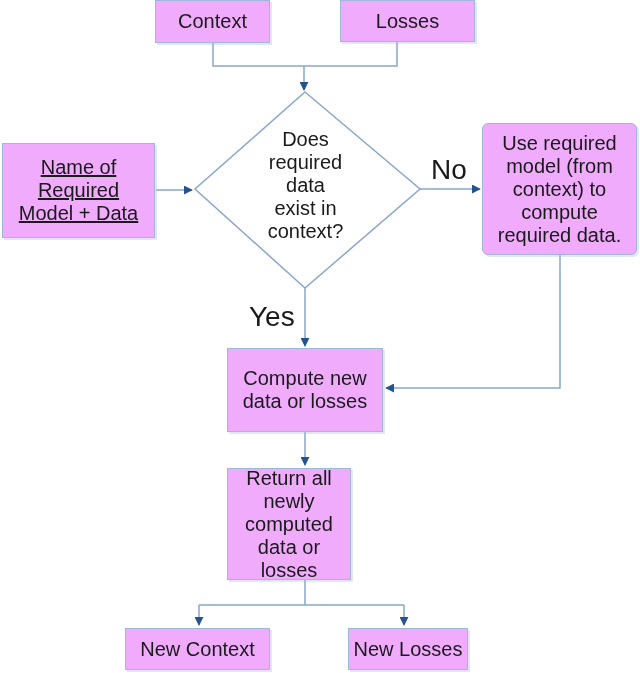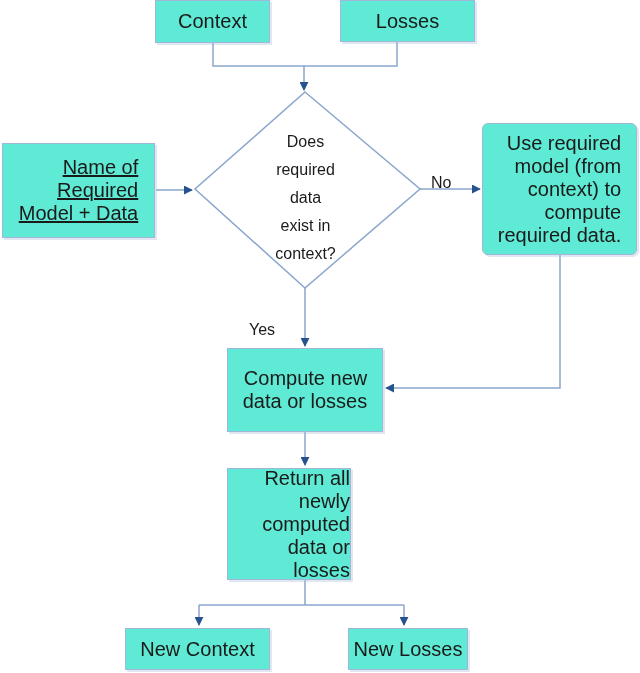--- a/index.html
+++ b/index.html
@@ -19,49 +19,48 @@
   .edges-svg {
     position: absolute;
     left: 0;
     top: 0;
     width: 640px;
     height: 673px;
   }
   .node {
     position: absolute;
     box-sizing: border-box;
-    background: #5eead4;
+    background: #f0abfc;
     border: 1.6px solid #a0b7d9;
     box-shadow: 2px 2px 0 rgba(173, 191, 217, 0.38);
     display: flex;
     align-items: center;
     justify-content: center;
-    text-align: right;
+    text-align: center;
   }
   .node-label {
     white-space: pre-line;
     font-size: 20px;
     line-height: 23px;
     color: #1a1a1a;
   }
   .diamond-label {
     position: absolute;
     left: 233px;
     top: 128px;
     width: 145px;
     text-align: center;
     white-space: pre-line;
-    font-size: 16px;
-    line-height: 28px;
+    font-size: 20px;
+    line-height: 23px;
   }
   .edge-label {
     position: absolute;
-    font-size: 16px;
+    font-size: 28px;
     color: #1a1a1a;
-    margin-top: 20px;
   }
   .edge-label-no  { left: 431px; top: 154px; }
   .edge-label-yes { left: 249px; top: 301px; }
 
   
   .node-context     { left: 155px; top:   0px; width: 115px; height: 43px; }
   .node-losses      { left: 340px; top:   0px; width: 135px; height: 42px; }
   .node-name        { left:   2px; top: 143px; width: 153px; height: 95px; text-decoration: underline; }
   .node-use         { left: 482px; top: 123px; width: 155px; height: 132px; border-radius: 6px; }
   .node-compute     { left: 227px; top: 348px; width: 156px; height: 84px; }

